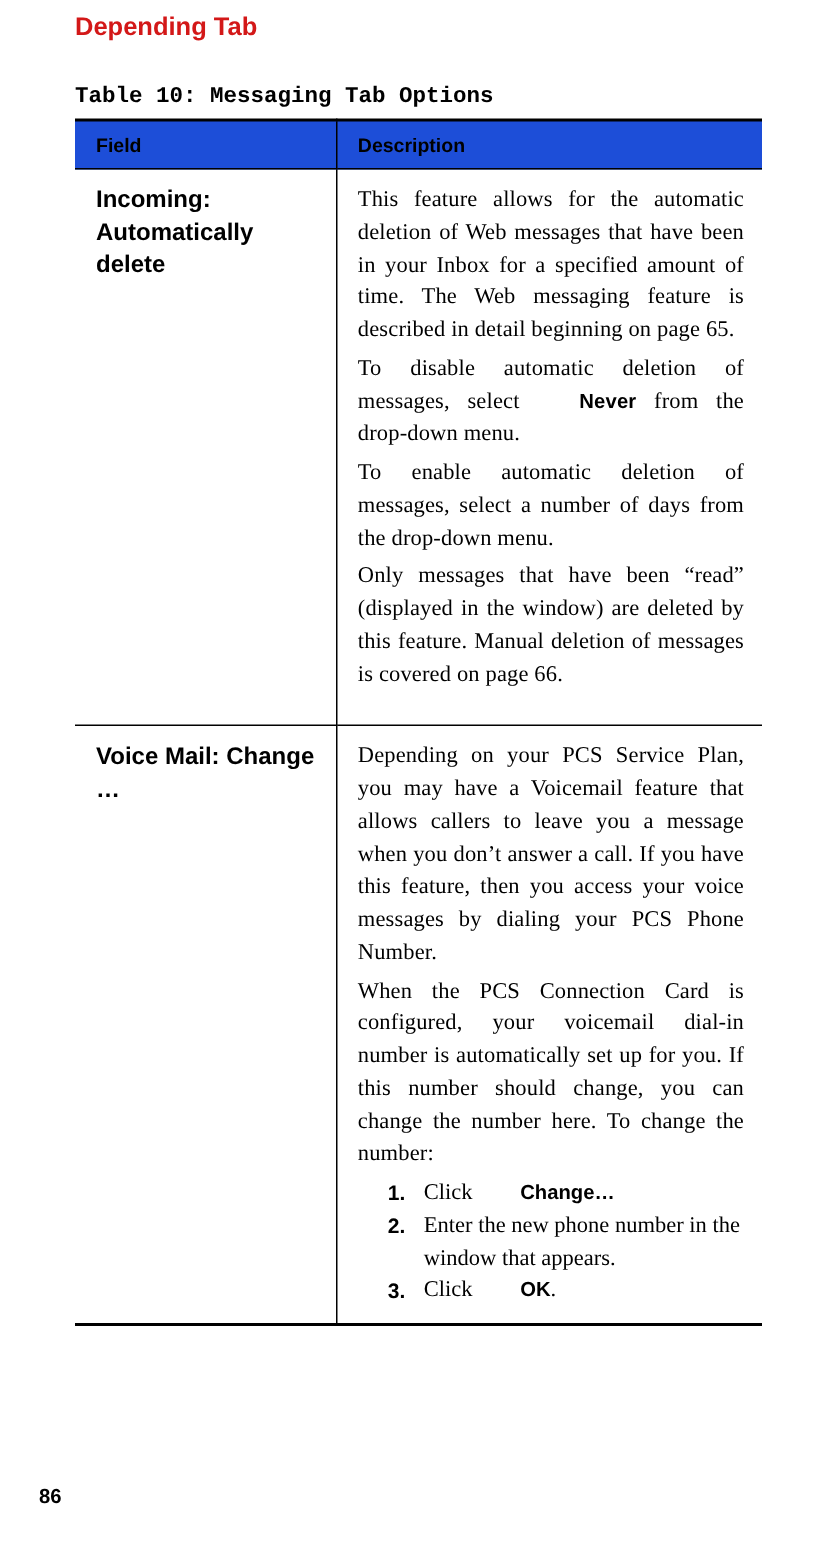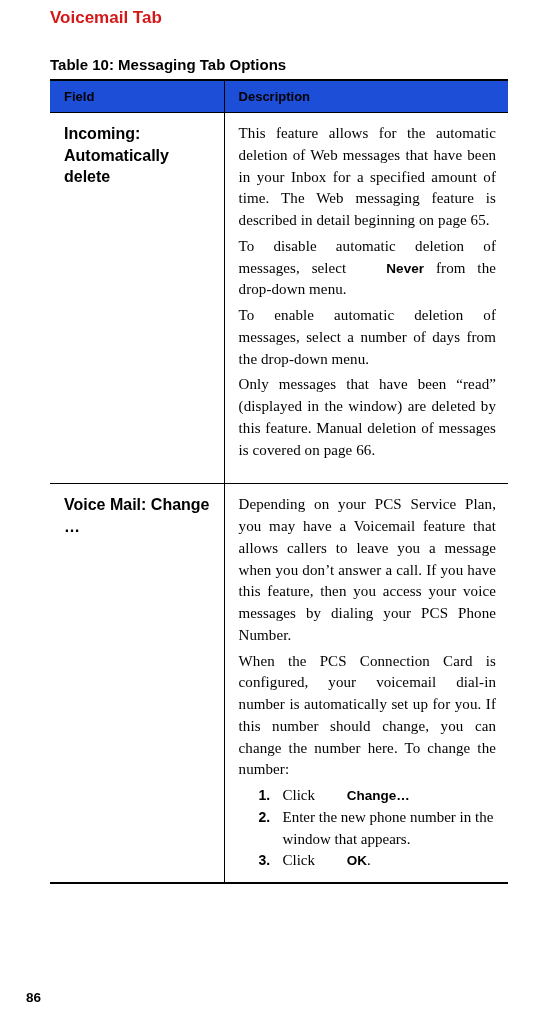--- a/index.html
+++ b/index.html
@@ -18,21 +18,21 @@
       position: relative;
     }
     .section-title {
       color: #d31818;
       font-family: Arial, Helvetica, sans-serif;
       font-weight: bold;
       font-size: 17px;
       margin-bottom: 28px;
     }
     .table-caption {
-      font-family: Liberation Sans, sans-serif;
+      font-family: Liberation Mono, monospace;
       font-weight: bold;
       font-size: 15px;
       margin-bottom: 6px;
     }
     table {
       width: 100%;
       border-collapse: collapse;
       border-top: 2.5px solid #000;
       border-bottom: 2.5px solid #000;
     }
@@ -123,21 +123,21 @@
       font-weight: normal;
       padding-left: 0;
     }
     .footer-line2-text {
       font-weight: bold;
     }
   </style>
 </head>
 <body>
 
-<h2 class="section-title">Voicemail Tab</h2>
+<h2 class="section-title">Depending Tab</h2>
 
 <div class="table-caption">Table 10: Messaging Tab Options</div>
 
 <table>
   <thead>
     <tr>
       <th class="col-field">Field</th>
       <th class="col-desc">Description</th>
     </tr>
   </thead>

